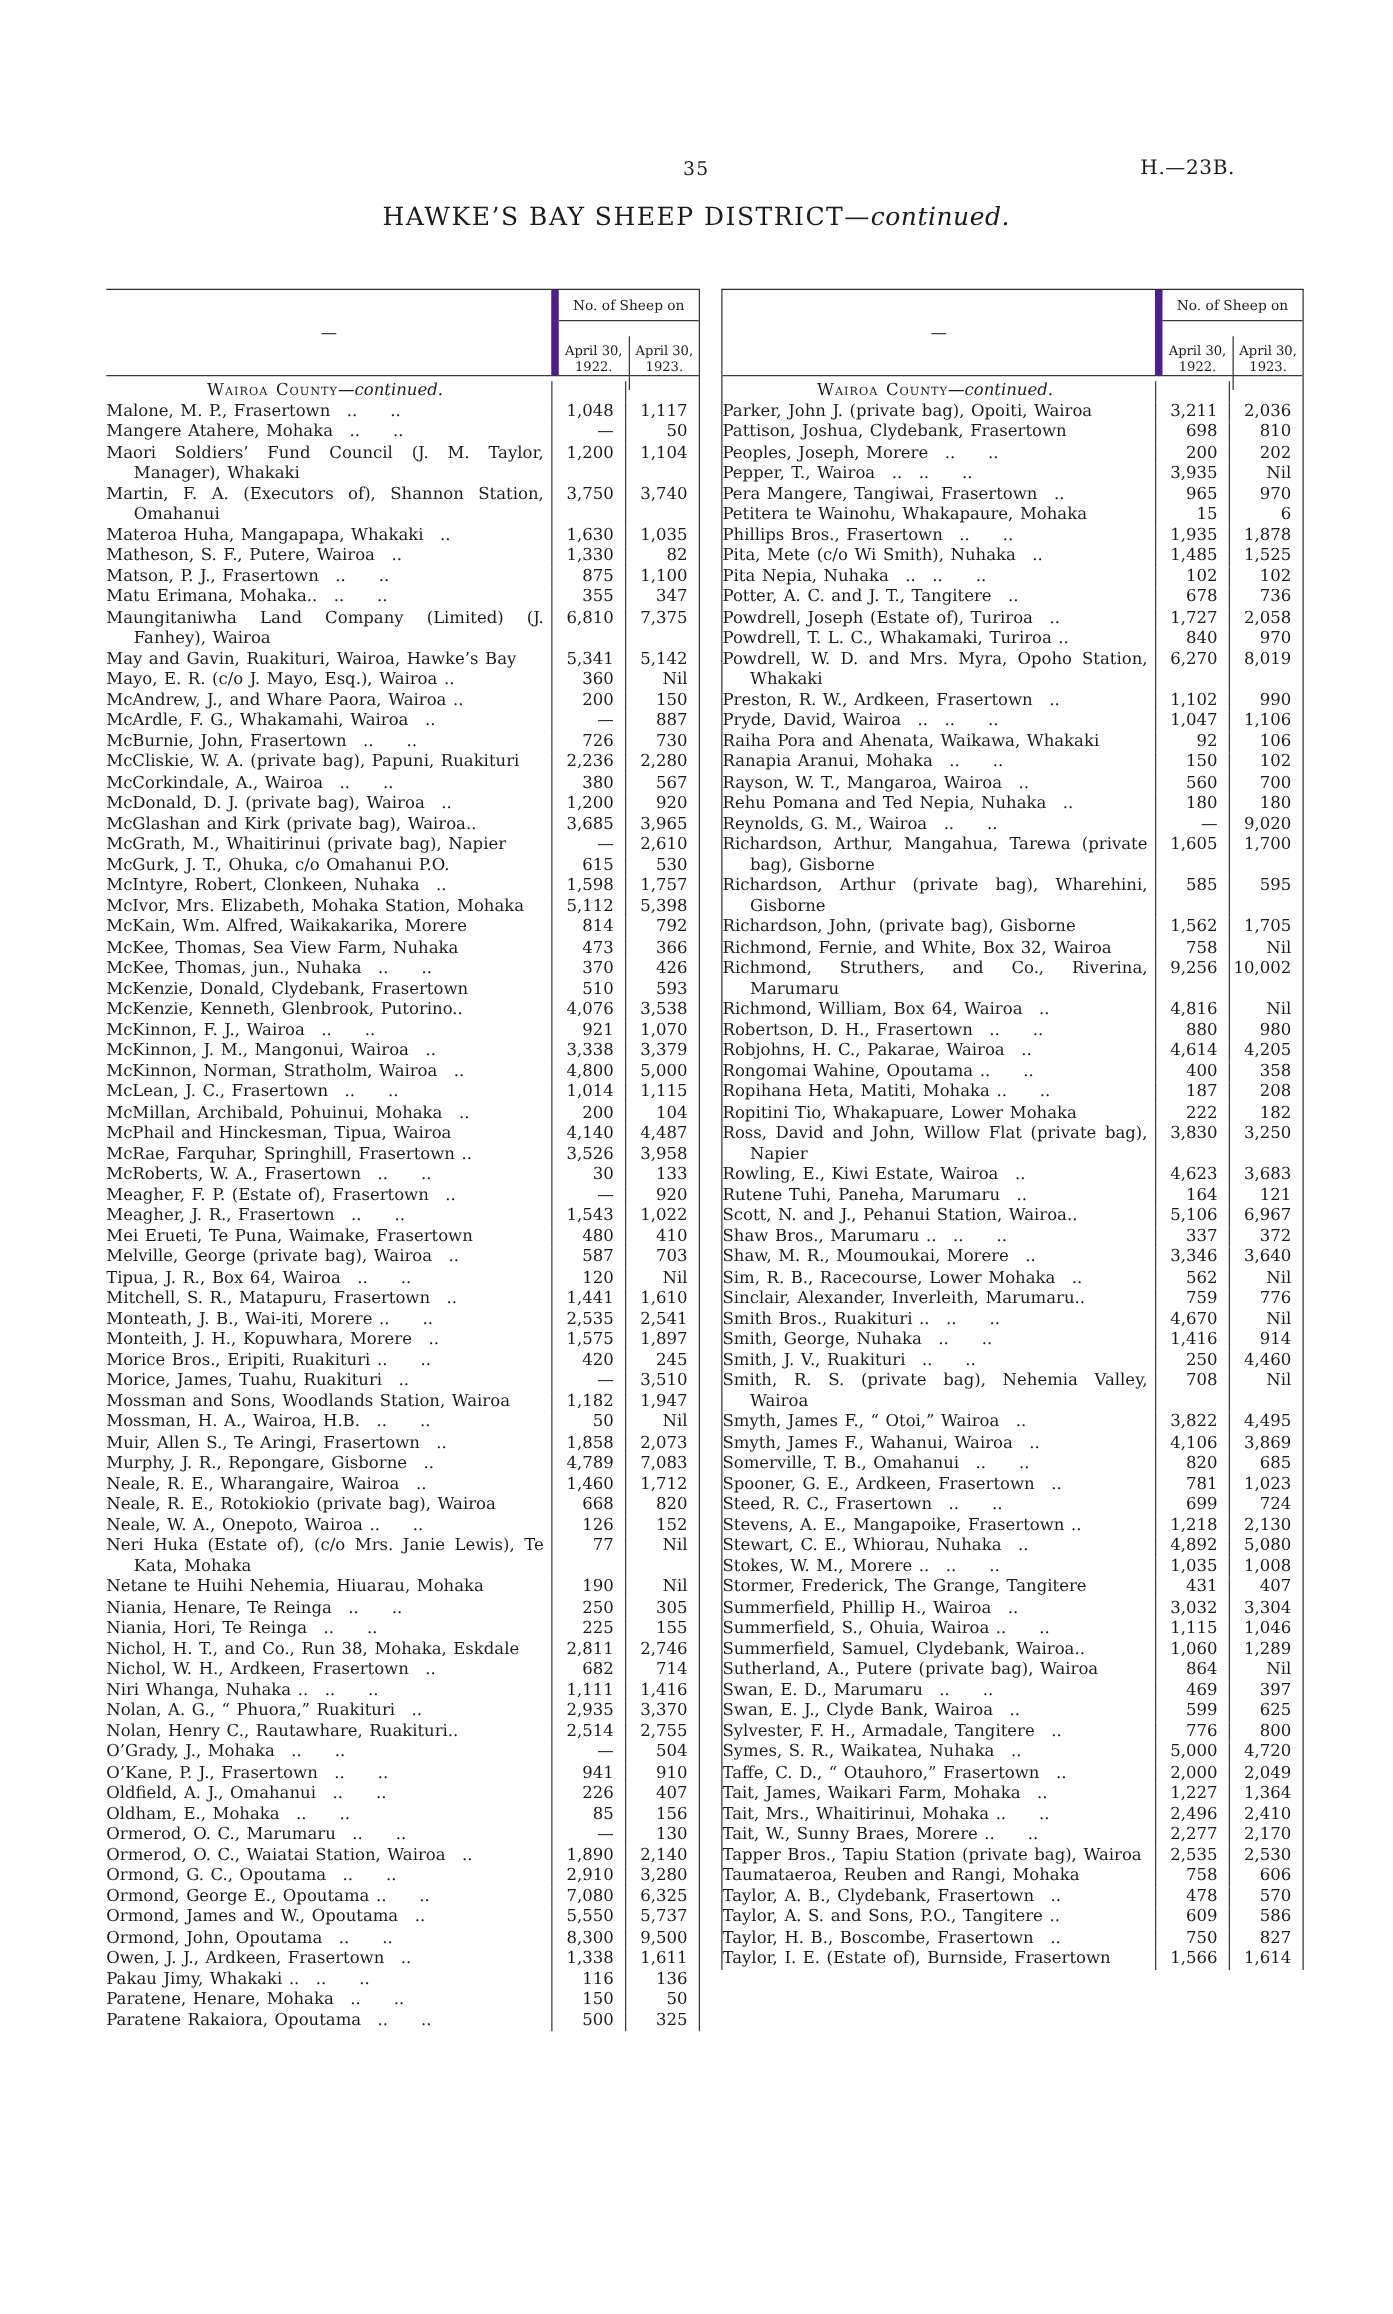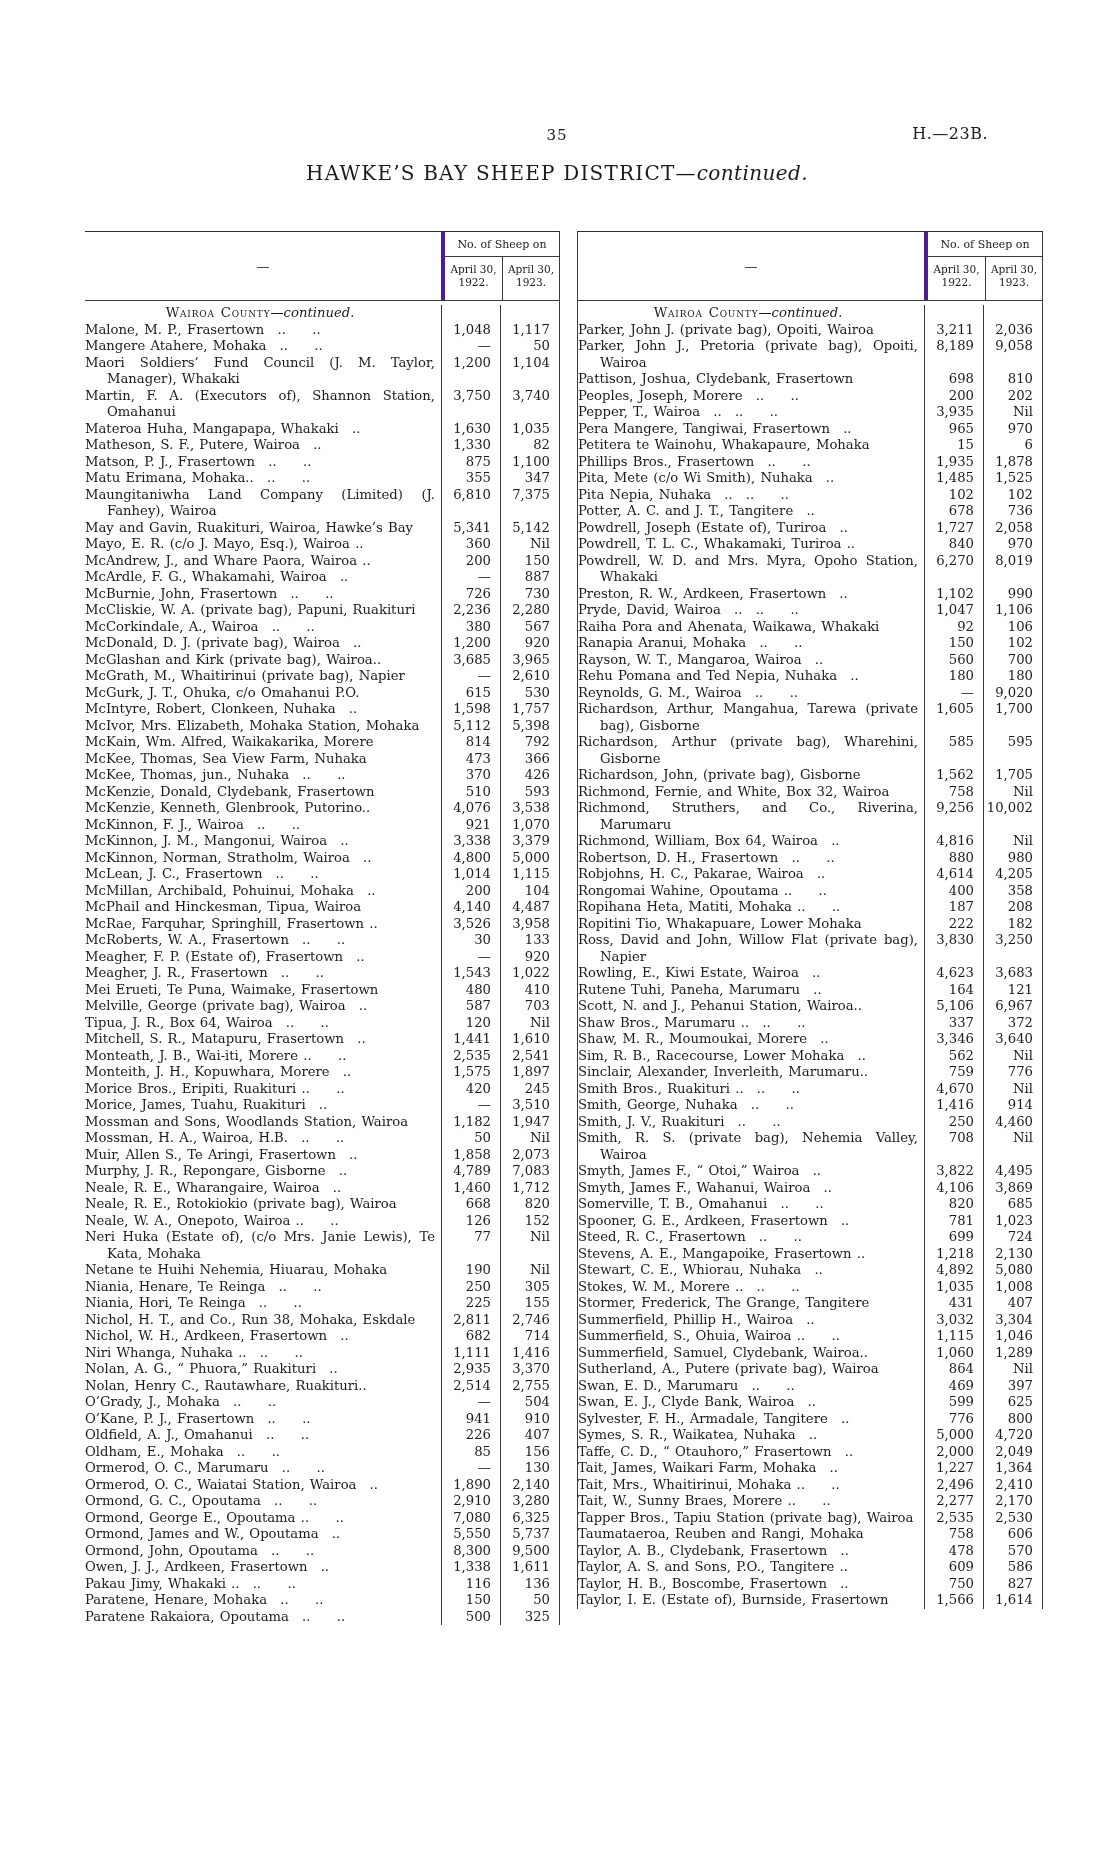--- a/index.html
+++ b/index.html
@@ -17,24 +17,24 @@
   .doc-ref{position:absolute;right:126px;top:-2px;font-size:16px;letter-spacing:0.5px;}
   .doc-title{position:absolute;top:161px;left:0;width:100%;text-align:center;
     font-size:20px;letter-spacing:1.2px;}
   .doc-title .it{font-style:italic;letter-spacing:0.4px;}
   .tables{position:absolute;top:231px;left:85px;display:flex;gap:17px;align-items:flex-start;}
   .sheep-table{border-top:1.4px solid #2e2e2e;border-right:1px solid #3a3a3a;box-sizing:border-box;}
   .sheep-table.left{width:475px;}
   .sheep-table.right{width:466px;border-left:1px solid #3a3a3a;}
   .thead{display:flex;border-bottom:1px solid #3a3a3a;height:69px;box-sizing:border-box;}
   .name-head{flex:1;display:flex;align-items:center;justify-content:center;font-size:13px;}
-  .vals-head{width:118px;border-left:4px solid #4c1d95;box-sizing:border-box;}
+  .vals-head{width:118px;border-left:6px solid #4c1d95;box-sizing:border-box;}
   .span-label{height:25px;display:flex;align-items:center;justify-content:center;
     border-bottom:1px solid #3a3a3a;font-size:11px;box-sizing:border-box;}
-  .date-cells{display:flex;height:43px;}
+  .date-cells{display:flex;height:43px;margin-top:12px;}
   .date-cell{width:59px;box-sizing:border-box;font-size:10.5px;line-height:12.5px;
     text-align:center;padding:6px 3px 0 3px;}
   .date-cell + .date-cell{border-left:1px solid #3a3a3a;}
   .tbody{padding-top:4px;font-size:13.2px;line-height:16.5px;}
   .row{display:flex;align-items:stretch;}
   .name-cell{flex:1;padding:0 6px 0 22px;text-indent:-22px;box-sizing:border-box;
     text-align:justify;word-spacing:0.08em;overflow:hidden;}
   .val-cell{width:59px;border-left:1px solid #3a3a3a;text-align:right;
     padding:0 9px 0 0;box-sizing:border-box;white-space:nowrap;}
   .section-row .name-cell{text-align:center;padding-left:0;text-indent:0;}
@@ -469,25 +469,20 @@
           <div class="val-cell"></div>
           <div class="val-cell"></div>
         </div>
         <div>
             <div class="row">
               <div class="name-cell">Parker, John J. (private bag), Opoiti, Wairoa</div>
               <div class="val-cell">3,211</div>
               <div class="val-cell">2,036</div>
             </div>
             <div class="row">
-              <div class="name-cell">Parker, John J., Pretoria (private bag), Opoiti, Wairoa</div>
-              <div class="val-cell">8,189</div>
-              <div class="val-cell">9,058</div>
-            </div>
-            <div class="row">
               <div class="name-cell">Pattison, Joshua, Clydebank, Frasertown</div>
               <div class="val-cell">698</div>
               <div class="val-cell">810</div>
             </div>
             <div class="row">
               <div class="name-cell">Peoples, Joseph, Morere ..  ..</div>
               <div class="val-cell">200</div>
               <div class="val-cell">202</div>
             </div>
             <div class="row">

